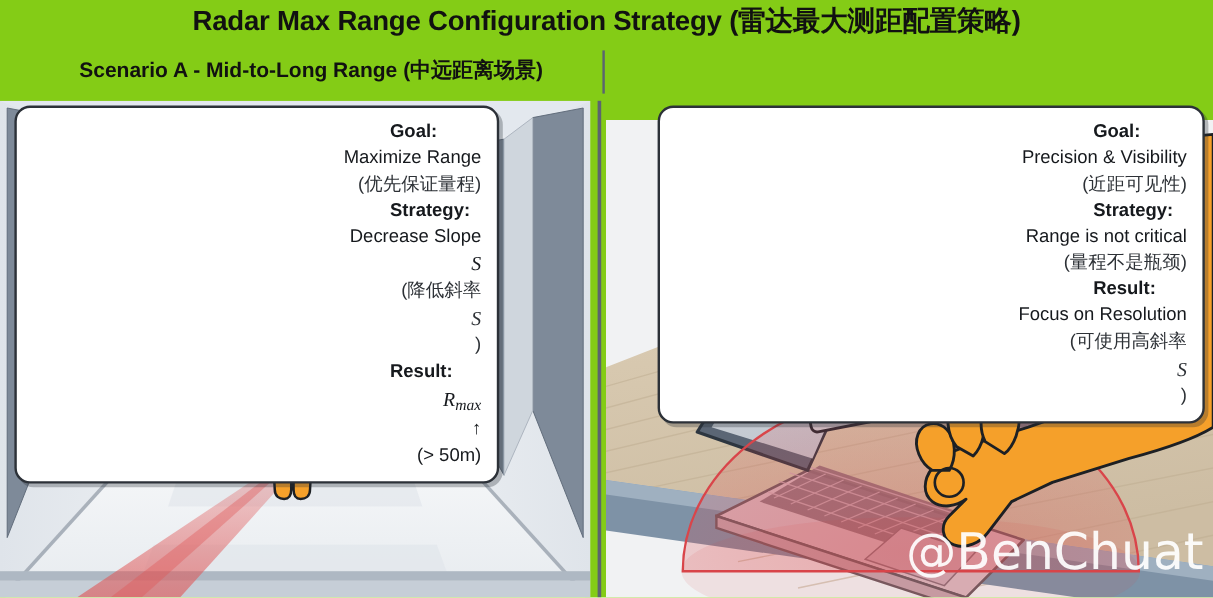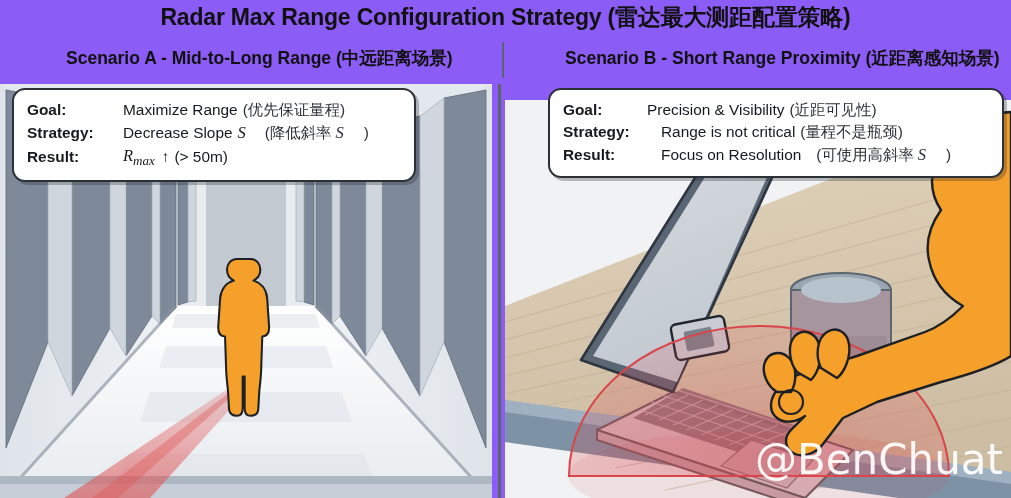--- a/index.html
+++ b/index.html
@@ -7,21 +7,21 @@
     padding: 0;
     background: #ffffff;
   }
   body {
     font-family: "Liberation Sans", sans-serif;
   }
   .page {
     position: relative;
     width: 1011px;
     height: 498px;
-    background: #8b5cf6;
+    background: #84cc16;
     overflow: hidden;
   }
 
   
   .main-title {
     position: absolute;
     left: 0;
     top: 2px;
     width: 1011px;
     text-align: center;
@@ -100,25 +100,26 @@
     border-radius: 13px;
     box-shadow: 3px 3px 0 rgba(40,45,52,0.30);
     padding: 9px 13px 10px 13px;
     box-sizing: border-box;
   }
   .callout.left  { left: 12px;  top: 88px;  width: 404px; }
   .callout.right { left: 548px; top: 88px;  width: 456px; }
 
   .c-row {
     display: flex;
-    align-items: center;
+    align-items: flex-end;
     font-size: 15.4px;
     color: #16191d;
     line-height: 1.42;
     white-space: nowrap;
+    flex-direction: column;
   }
   .c-label {
     font-weight: bold;
     flex: 0 0 auto;
   }
   .callout.left  .c-label { min-width: 76px; }
   .callout.right .c-label { min-width: 78px; }
   .c-val { flex: 0 0 auto; margin-left: 20px; }
   .cn { color: #2d3136; }
   .mathv {
@@ -147,21 +148,20 @@
 </style>
 </head>
 <body>
 
 <div class="page">
 
   <div class="main-title">Radar Max Range Configuration Strategy (雷达最大测距配置策略)</div>
 
   <div class="scenario-head left">Scenario A - Mid-to-Long Range (中远距离场景)</div>
   <div class="head-divider"></div>
-  <div class="scenario-head right">Scenario B - Short Range Proximity (近距离感知场景)</div>
 
   <div class="panel left">
     <div class="corridor">
       <svg class="corridor-svg" width="492" height="414" viewBox="0 0 492 414">
         <defs>
           <linearGradient id="floorg" x1="0" y1="0" x2="0" y2="1">
             <stop offset="0" stop-color="#ffffff"></stop>
             <stop offset="1" stop-color="#e7ebef"></stop>
           </linearGradient>
           <linearGradient id="beamg" x1="0" y1="0" x2="0" y2="1">

